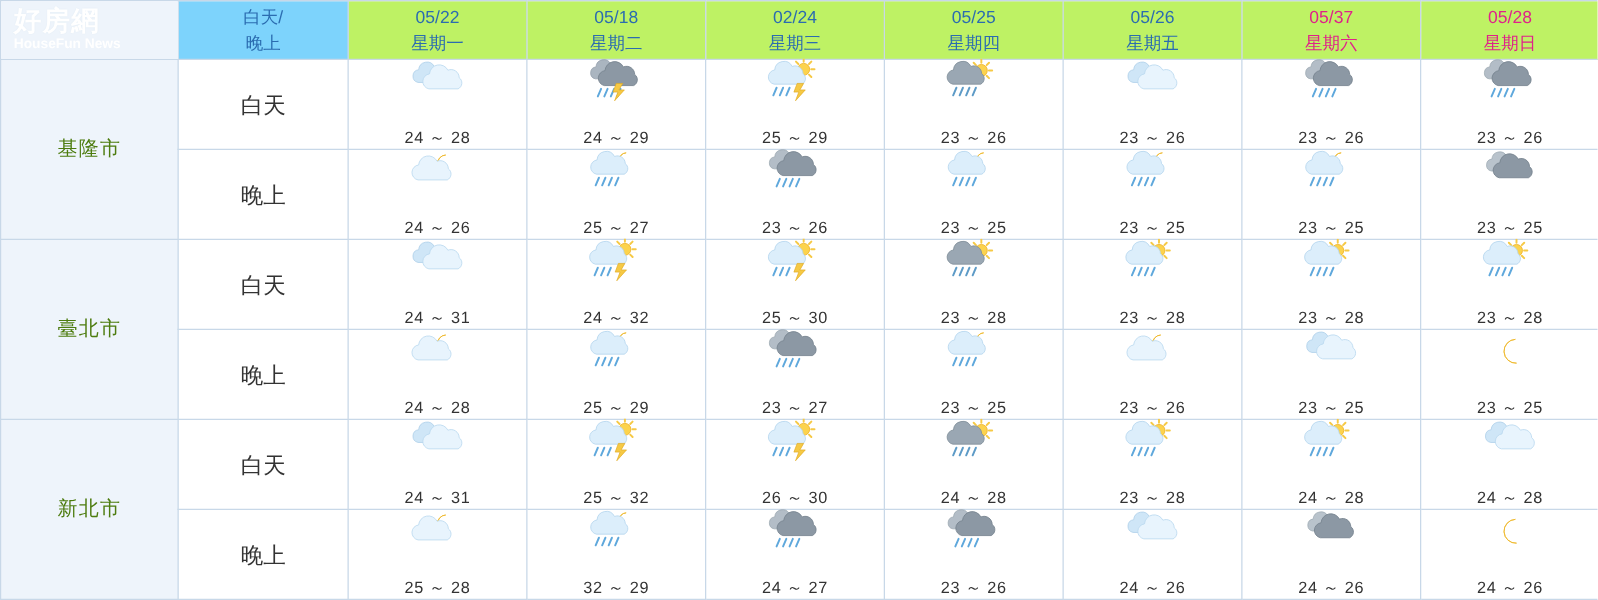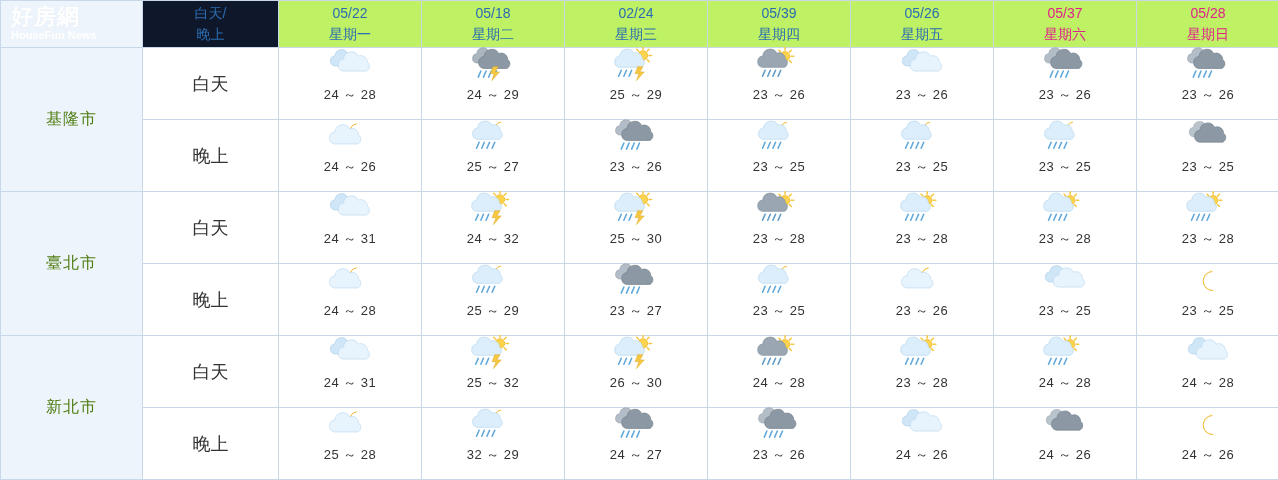--- a/index.html
+++ b/index.html
@@ -32,21 +32,21 @@
   col.period-col { width: 136px; }
   col.day-col { width: 143px; }
 
   
   tr.header-row { height: 47px; }
   th.corner-cell {
     background: #eef4fb;
     position: relative;
   }
   th.period-header {
-    background: #0f172a;
+    background: #7dd3fc;
     color: #2b6cb0;
     font-size: 14px;
     line-height: 1.5;
   }
   th.day-header {
     background: #bef264;
     font-size: 14px;
     line-height: 1.5;
     color: #2b6cb0;
   }
@@ -101,21 +101,21 @@
     background: #ffffff;
     font-size: 13px;
     color: #333333;
   }
   tr.data-row { height: 72px; }
 
   .cell-inner {
     display: flex;
     flex-direction: column;
     align-items: center;
-    justify-content: flex-start;
+    justify-content: space-between;
     height: 100%;
   }
   .icon-wrap {
     height: 34px;
     display: flex;
     align-items: center;
     justify-content: center;
   }
   .temp {
     font-size: 13px;
@@ -158,21 +158,21 @@
       </th>
       <th class="day-header">
         <span class="hdr-date">05/18</span>
         <span class="hdr-weekday">星期二</span>
       </th>
       <th class="day-header">
         <span class="hdr-date">02/24</span>
         <span class="hdr-weekday">星期三</span>
       </th>
       <th class="day-header">
-        <span class="hdr-date">05/39</span>
+        <span class="hdr-date">05/25</span>
         <span class="hdr-weekday">星期四</span>
       </th>
       <th class="day-header">
         <span class="hdr-date">05/26</span>
         <span class="hdr-weekday">星期五</span>
       </th>
       <th class="day-header weekend">
         <span class="hdr-date">05/37</span>
         <span class="hdr-weekday">星期六</span>
       </th>

